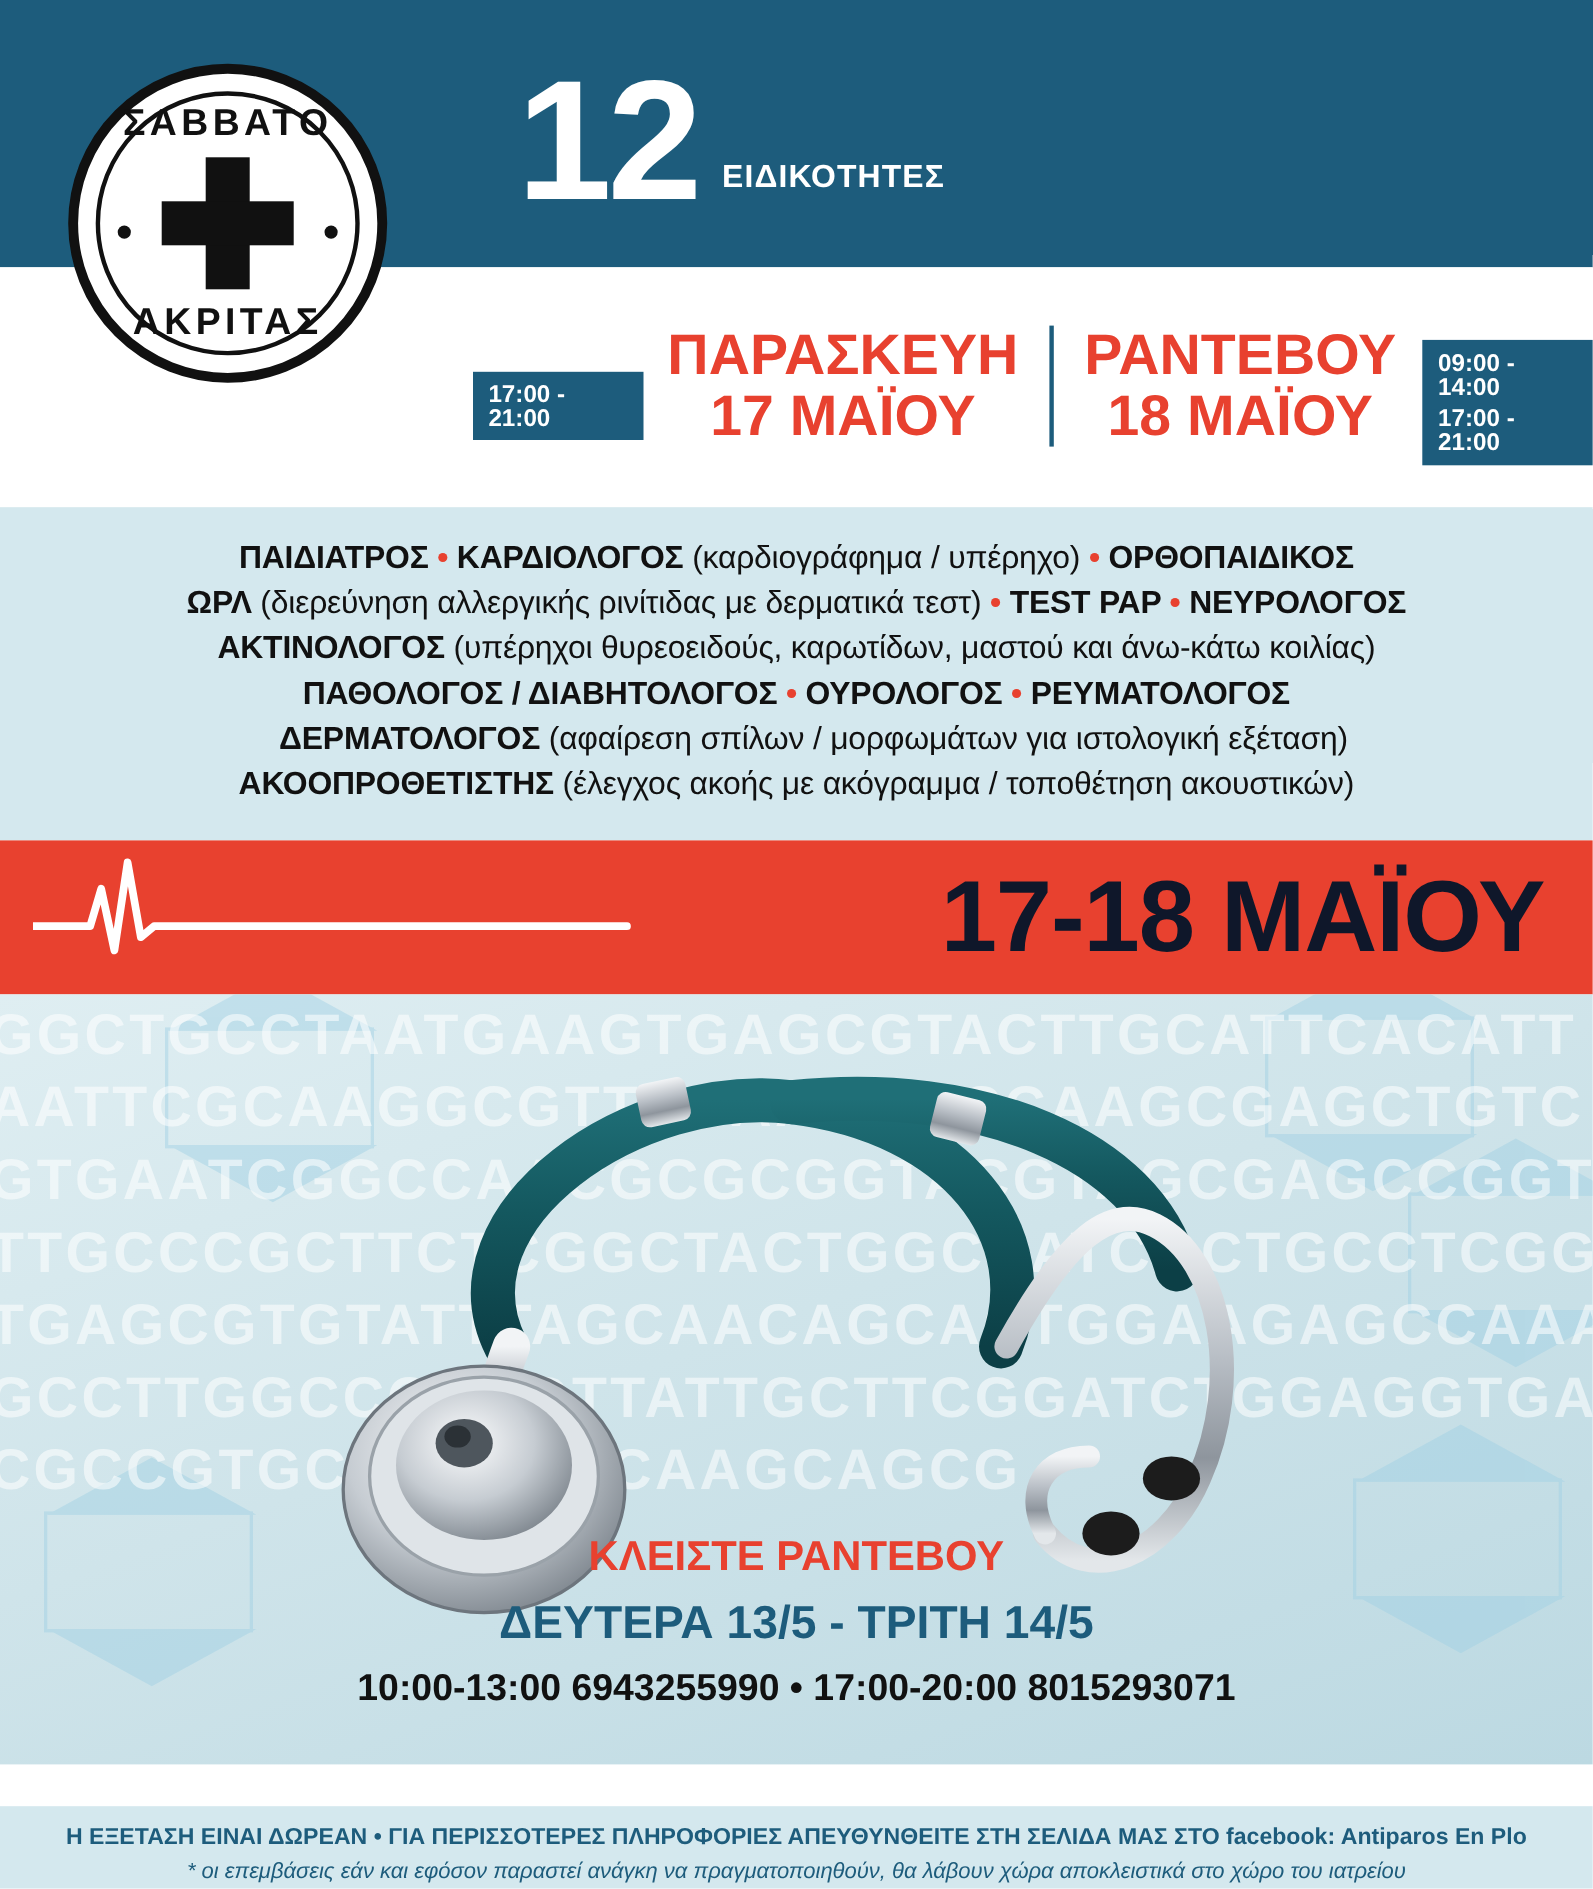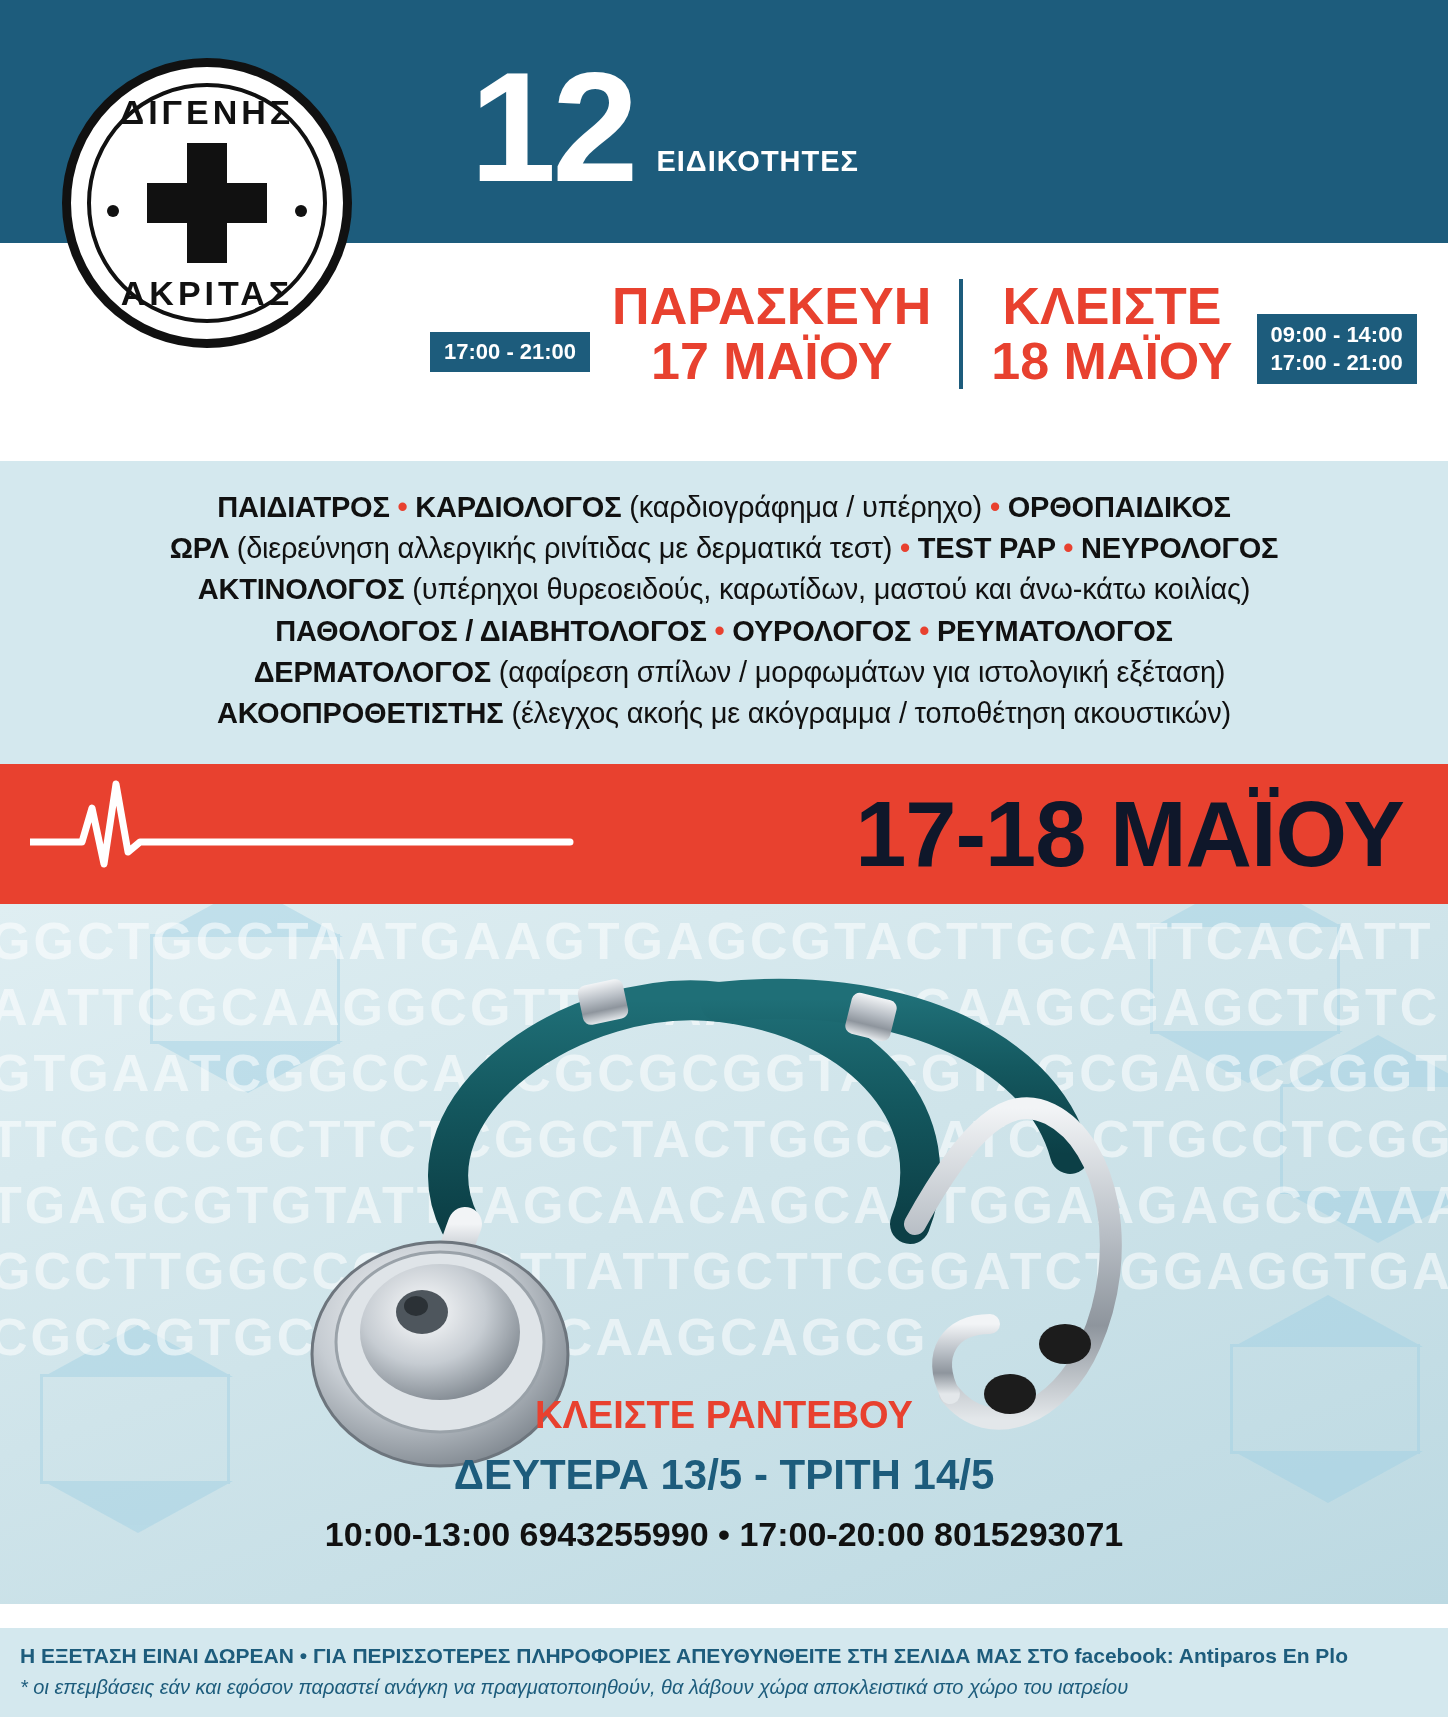--- a/index.html
+++ b/index.html
@@ -256,21 +256,22 @@
     margin-top: 16px;
   }
 
   
   .footer {
     position: absolute;
     left: 0;
     bottom: 0;
     width: 100%;
     background: #d4e8ee;
-    padding: 16px 20px 18px 20px;
+    text-align: center;
+    padding: 16px 20px 4px 20px;
   }
   .footer-line1 {
     font-size: 21px;
     font-weight: bold;
     color: #1d5c7c;
     letter-spacing: 0px;
   }
   .footer-line2 {
     font-size: 20px;
     color: #1d5c7c;
@@ -286,38 +287,38 @@
   <div class="header">
     <div class="head-center">
       <div class="big-12">12</div>
       <div class="eidikotites">ΕΙΔΙΚΟΤΗΤΕΣ</div>
     </div>
   </div>
 
   <div class="logo-wrap">
     <div class="logo-circle">
       <div class="logo-inner-ring"></div>
-      <div class="logo-text-top">ΔΙΓΕΝΗΣ</div>
+      <div class="logo-text-top">ΣΑΒΒΑΤΟ</div>
       <div class="logo-cross"></div>
       <div class="logo-text-bottom">ΑΚΡΙΤΑΣ</div>
       <div class="logo-dot left"></div>
       <div class="logo-dot right"></div>
     </div>
   </div>
 
   <div class="datebar">
     <div class="date-row">
       <div class="time-chip chip-left">17:00 - 21:00</div>
       <div class="date-block">
         <div class="date-day">ΠΑΡΑΣΚΕΥΗ</div>
         <div class="date-num">17 ΜΑΪΟΥ</div>
       </div>
       <div class="date-sep"></div>
       <div class="date-block">
-        <div class="date-day">ΚΛΕΙΣΤΕ</div>
+        <div class="date-day">ΡΑΝΤΕΒΟΥ</div>
         <div class="date-num">18 ΜΑΪΟΥ</div>
       </div>
       <div class="time-chip stack chip-right">
         <span>09:00 - 14:00</span>
         <span>17:00 - 21:00</span>
       </div>
     </div>
   </div>
 
   <div class="specialties" id="spec-host">

